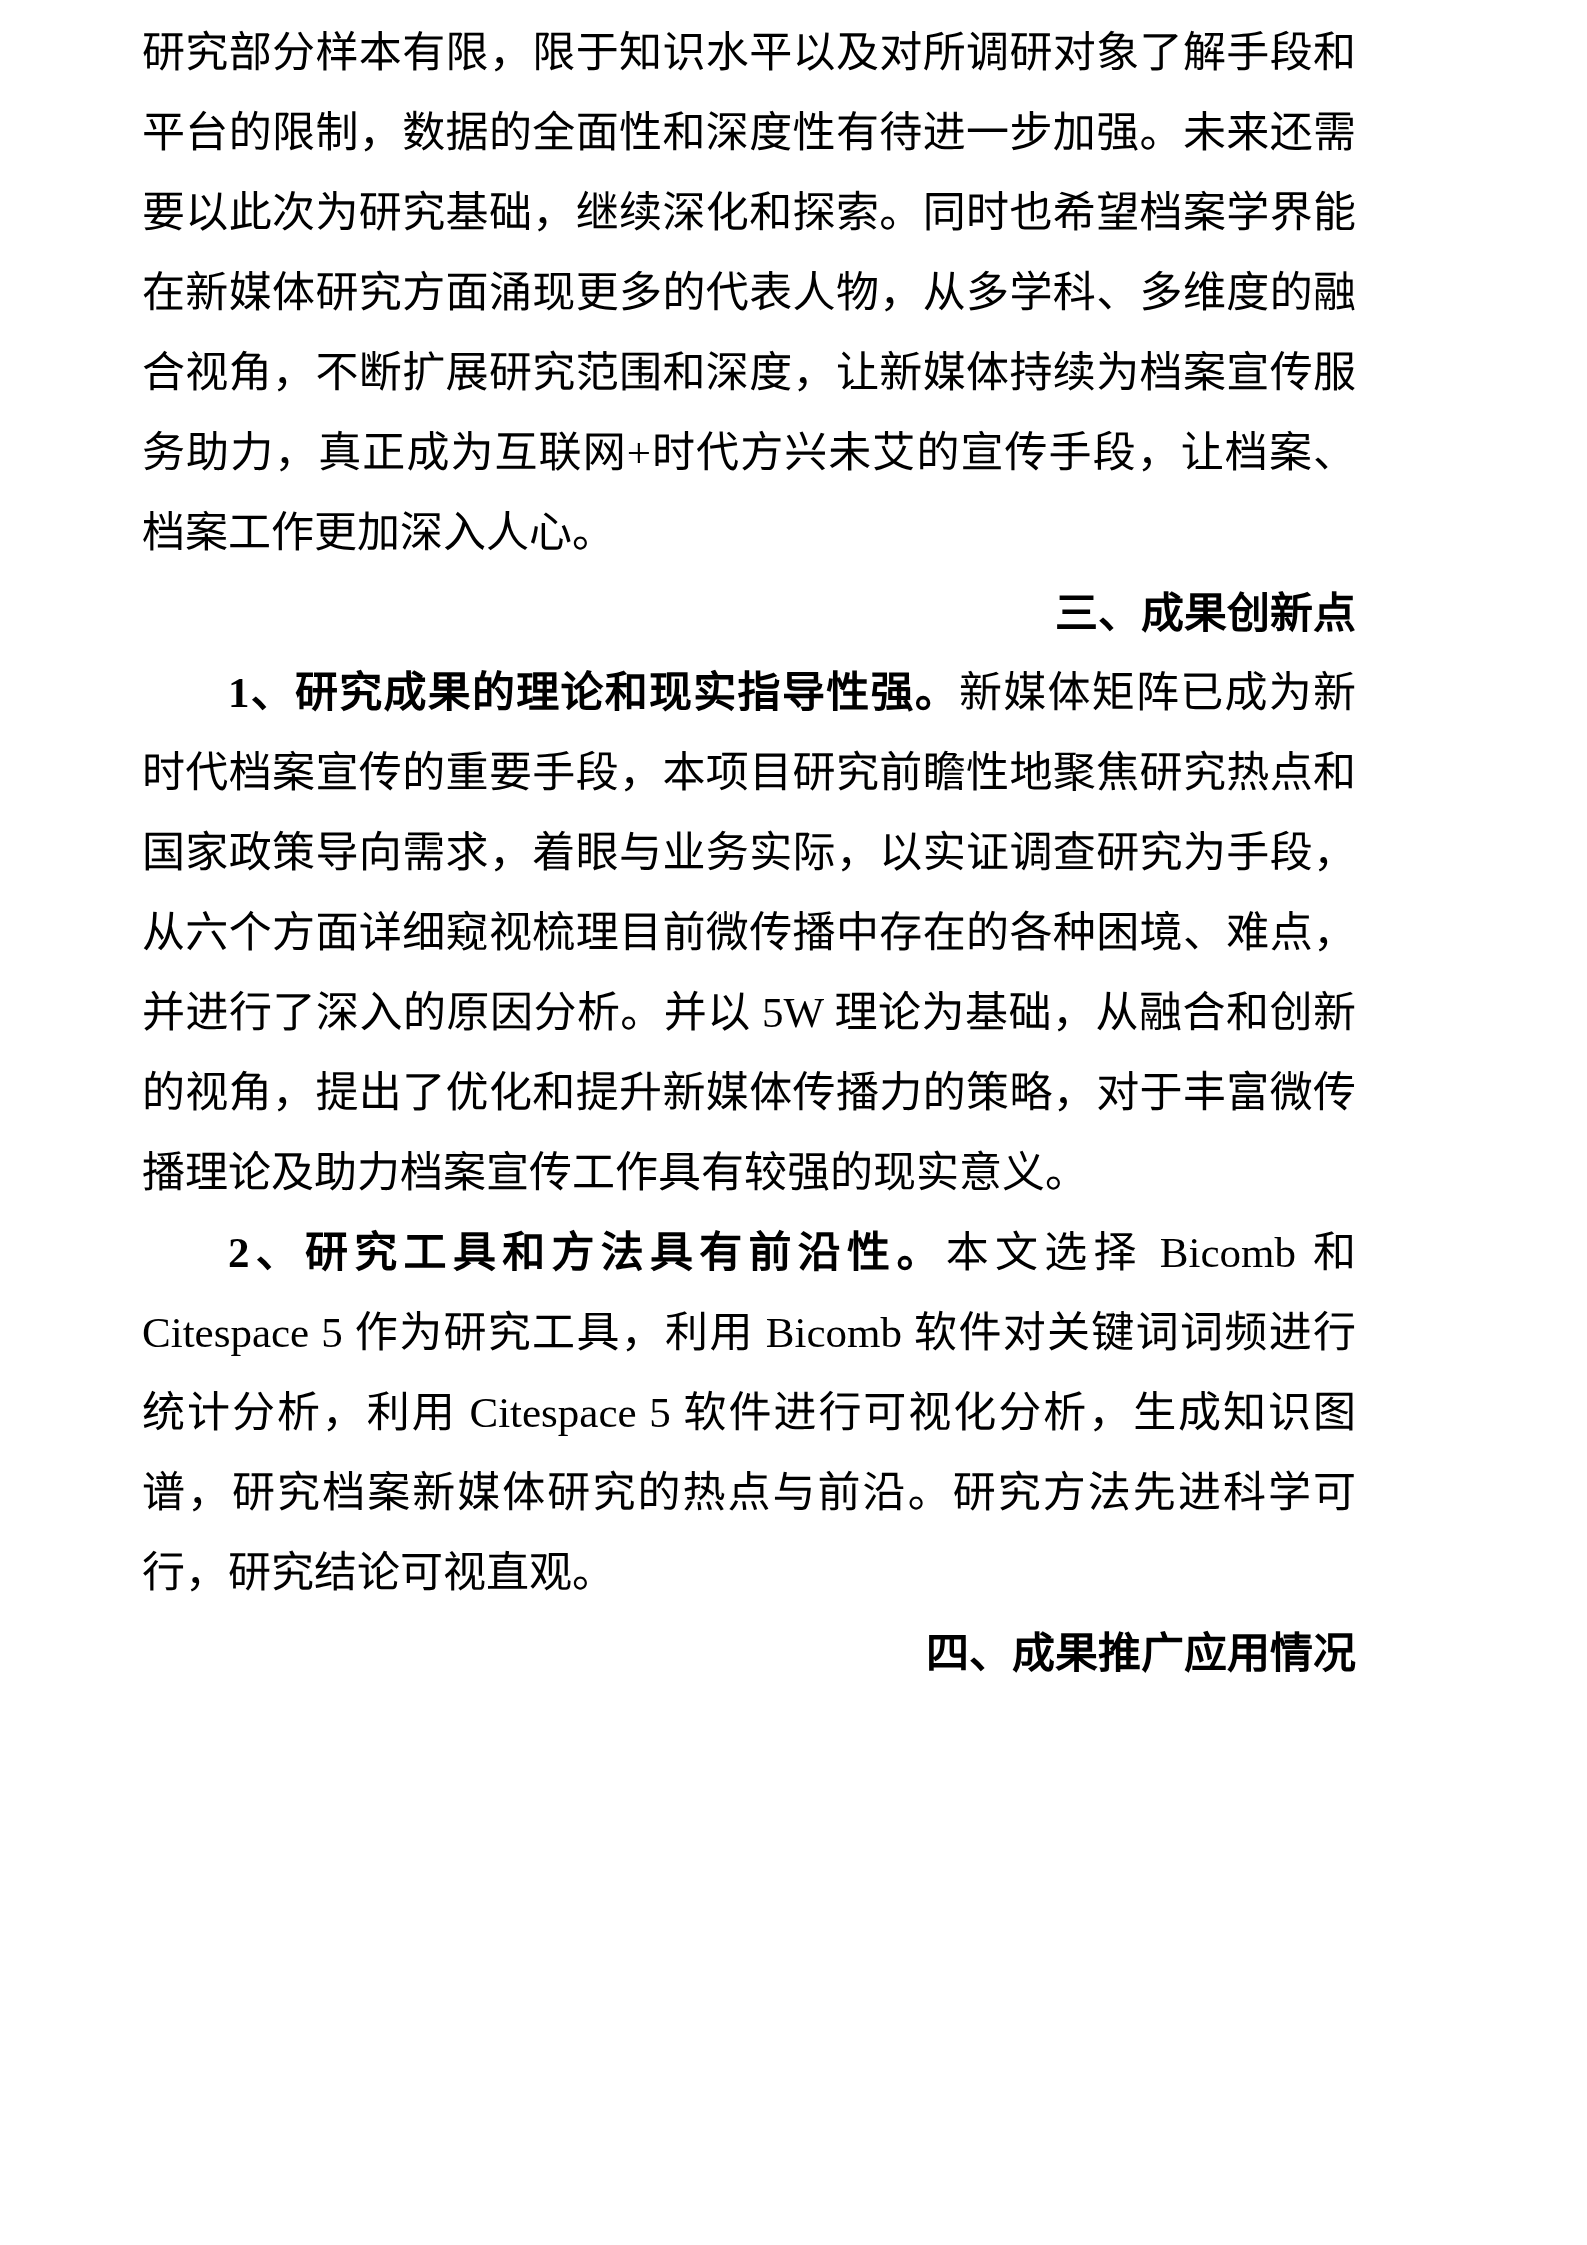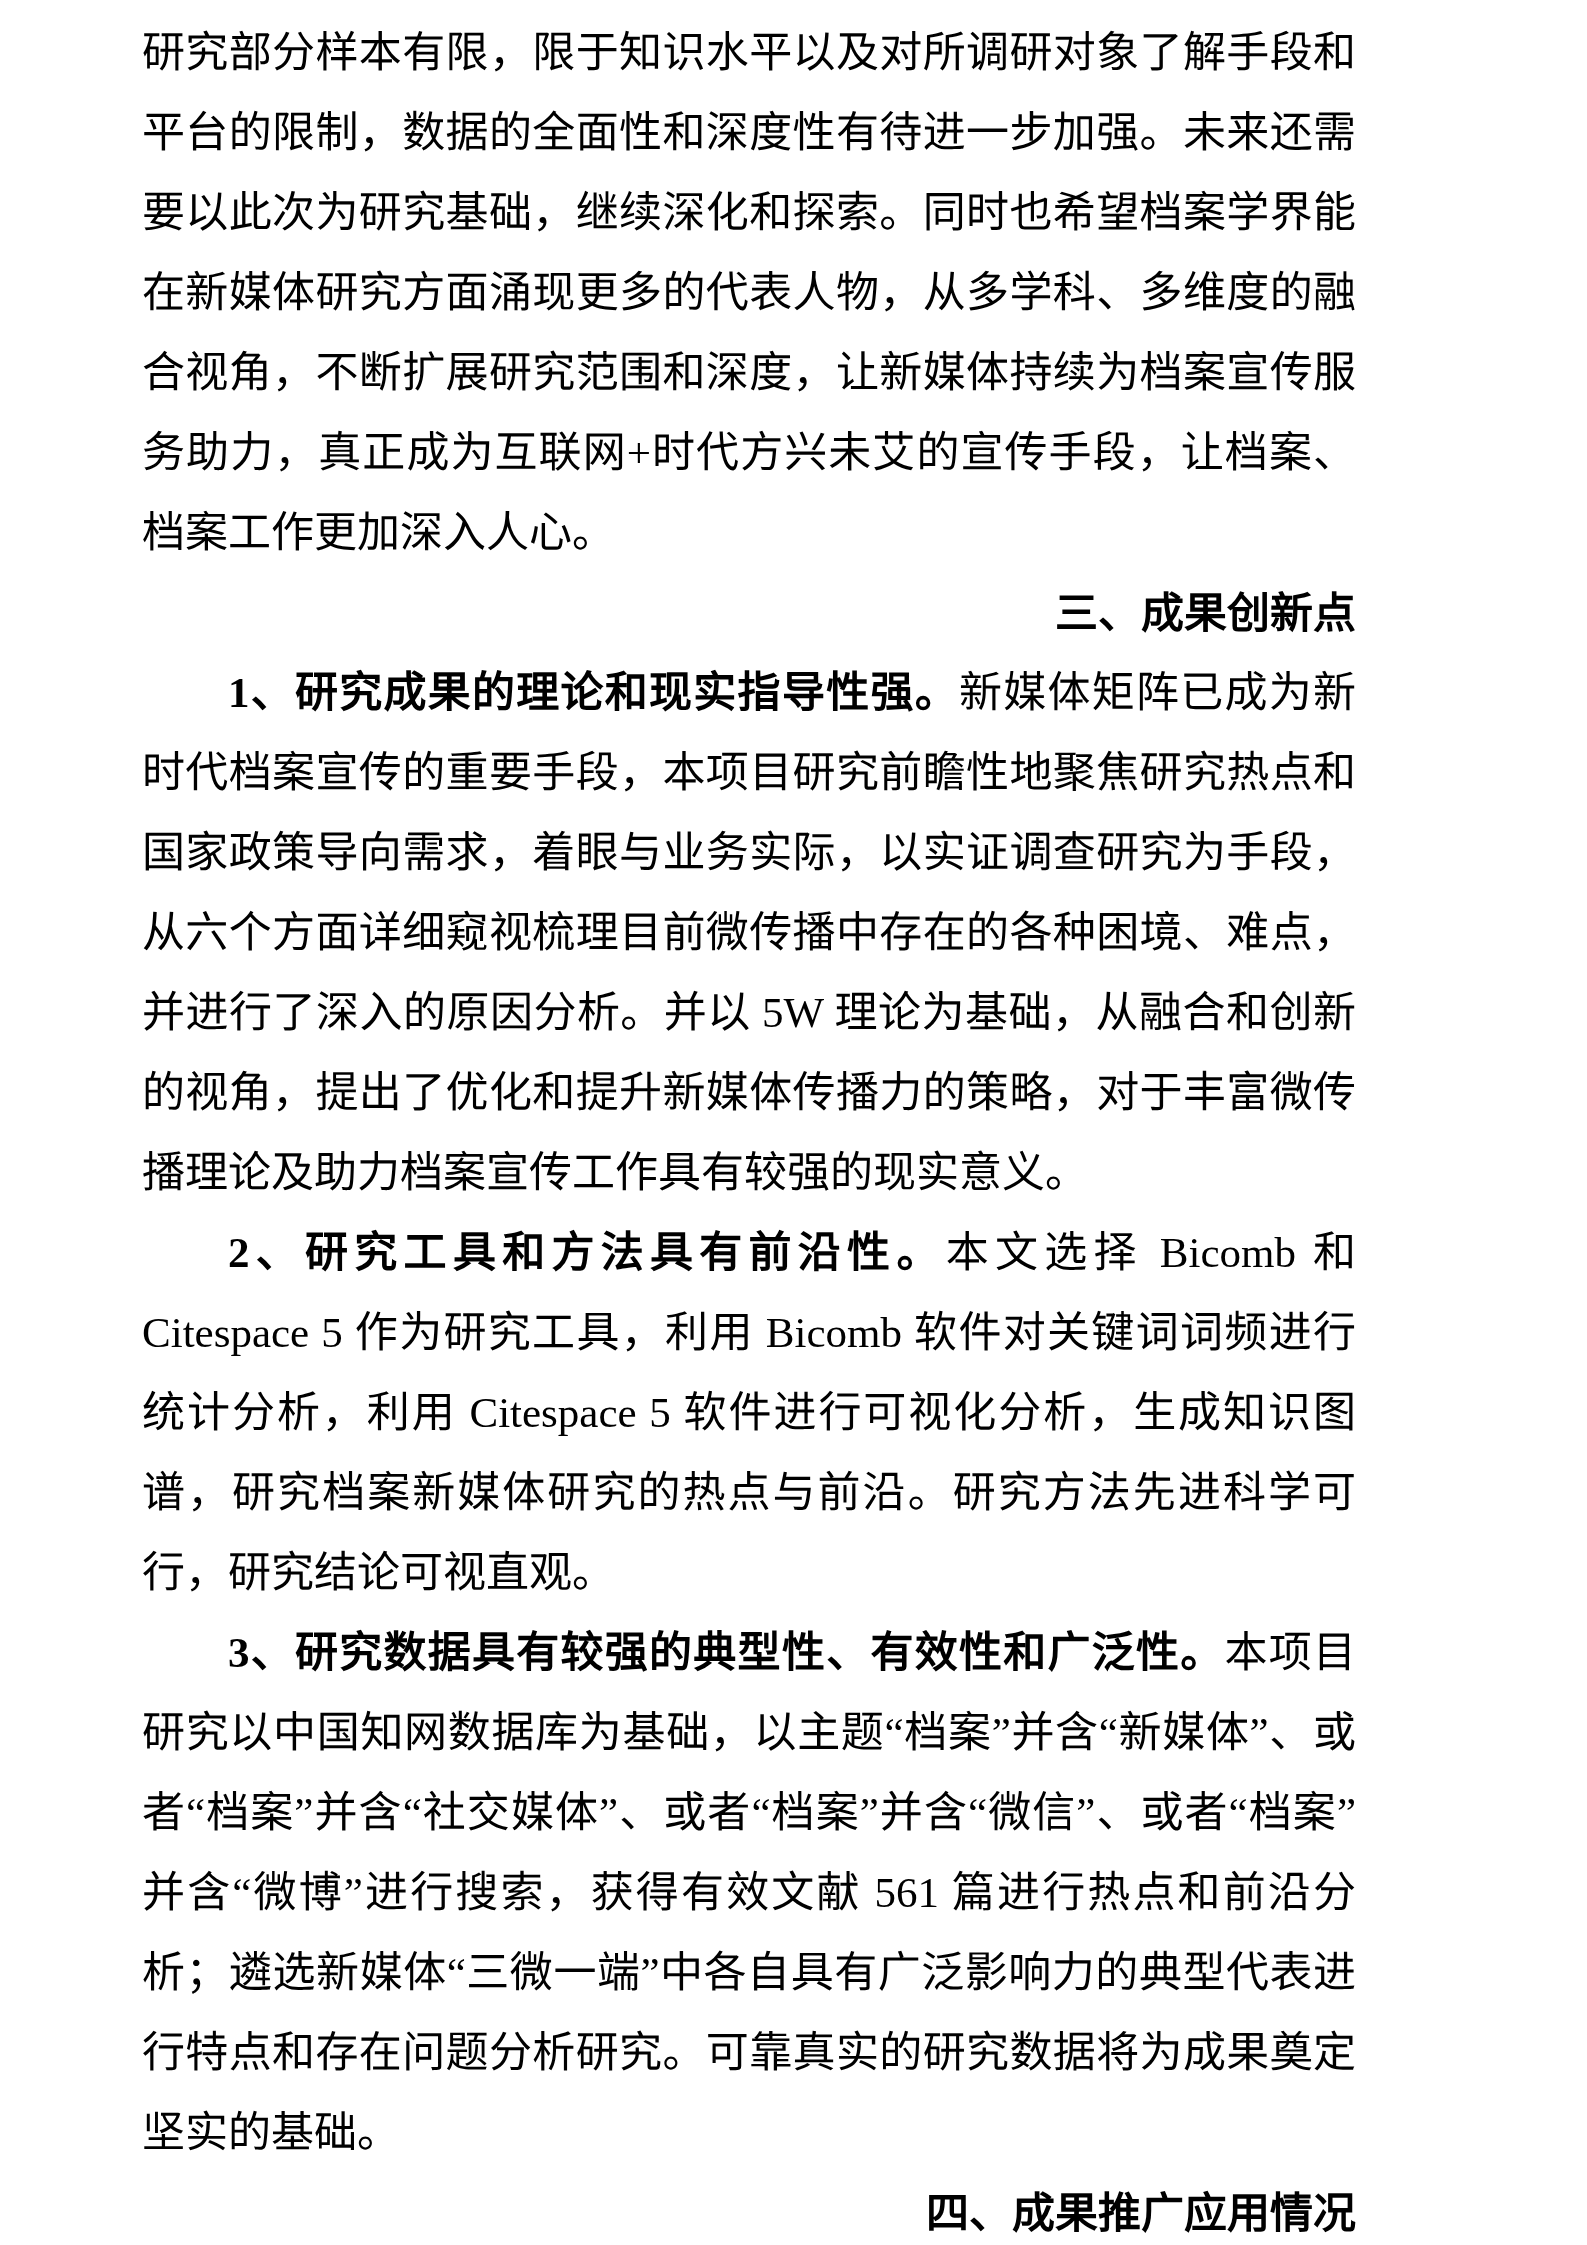--- a/index.html
+++ b/index.html
@@ -48,18 +48,17 @@
 <div class="page">
 
   <p class="para">研究部分样本有限，限于知识水平以及对所调研对象了解手段和平台的限制，数据的全面性和深度性有待进一步加强。未来还需要以此次为研究基础，继续深化和探索。同时也希望档案学界能在新媒体研究方面涌现更多的代表人物，从多学科、多维度的融合视角，不断扩展研究范围和深度，让新媒体持续为档案宣传服务助力，真正成为互联网+时代方兴未艾的宣传手段，让档案、档案工作更加深入人心。</p>
 
   <h2 class="heading indent">三、成果创新点</h2>
 
   <p class="para indent"><span class="lead">1、研究成果的理论和现实指导性强。</span><span>新媒体矩阵已成为新时代档案宣传的重要手段，本项目研究前瞻性地聚焦研究热点和国家政策导向需求，着眼与业务实际，以实证调查研究为手段，从六个方面详细窥视梳理目前微传播中存在的各种困境、难点，并进行了深入的原因分析。并以 5W 理论为基础，从融合和创新的视角，提出了优化和提升新媒体传播力的策略，对于丰富微传播理论及助力档案宣传工作具有较强的现实意义。</span></p>
 
   <p class="para indent"><span class="lead">2、研究工具和方法具有前沿性。</span><span>本文选择 Bicomb 和 Citespace 5 作为研究工具，利用 Bicomb 软件对关键词词频进行统计分析，利用 Citespace 5 软件进行可视化分析，生成知识图谱，研究档案新媒体研究的热点与前沿。研究方法先进科学可行，研究结论可视直观。</span></p>
 
-  <p class="para indent"><span class="lead">3、研究数据具有较强的典型性、有效性和广泛性。</span><span>本项目研究以中国知网数据库为基础，以主题“档案”并含“新媒体”、或者“档案”并含“社交媒体”、或者“档案”并含“微信”、或者“档案”并含“微博”进行搜索，获得有效文献 561 篇进行热点和前沿分析；遴选新媒体“三微一端”中各自具有广泛影响力的典型代表进行特点和存在问题分析研究。可靠真实的研究数据将为成果奠定坚实的基础。</span></p>
 
 
   <h2 class="heading indent">四、成果推广应用情况</h2>
 
 </div>
 
 </body></html>

